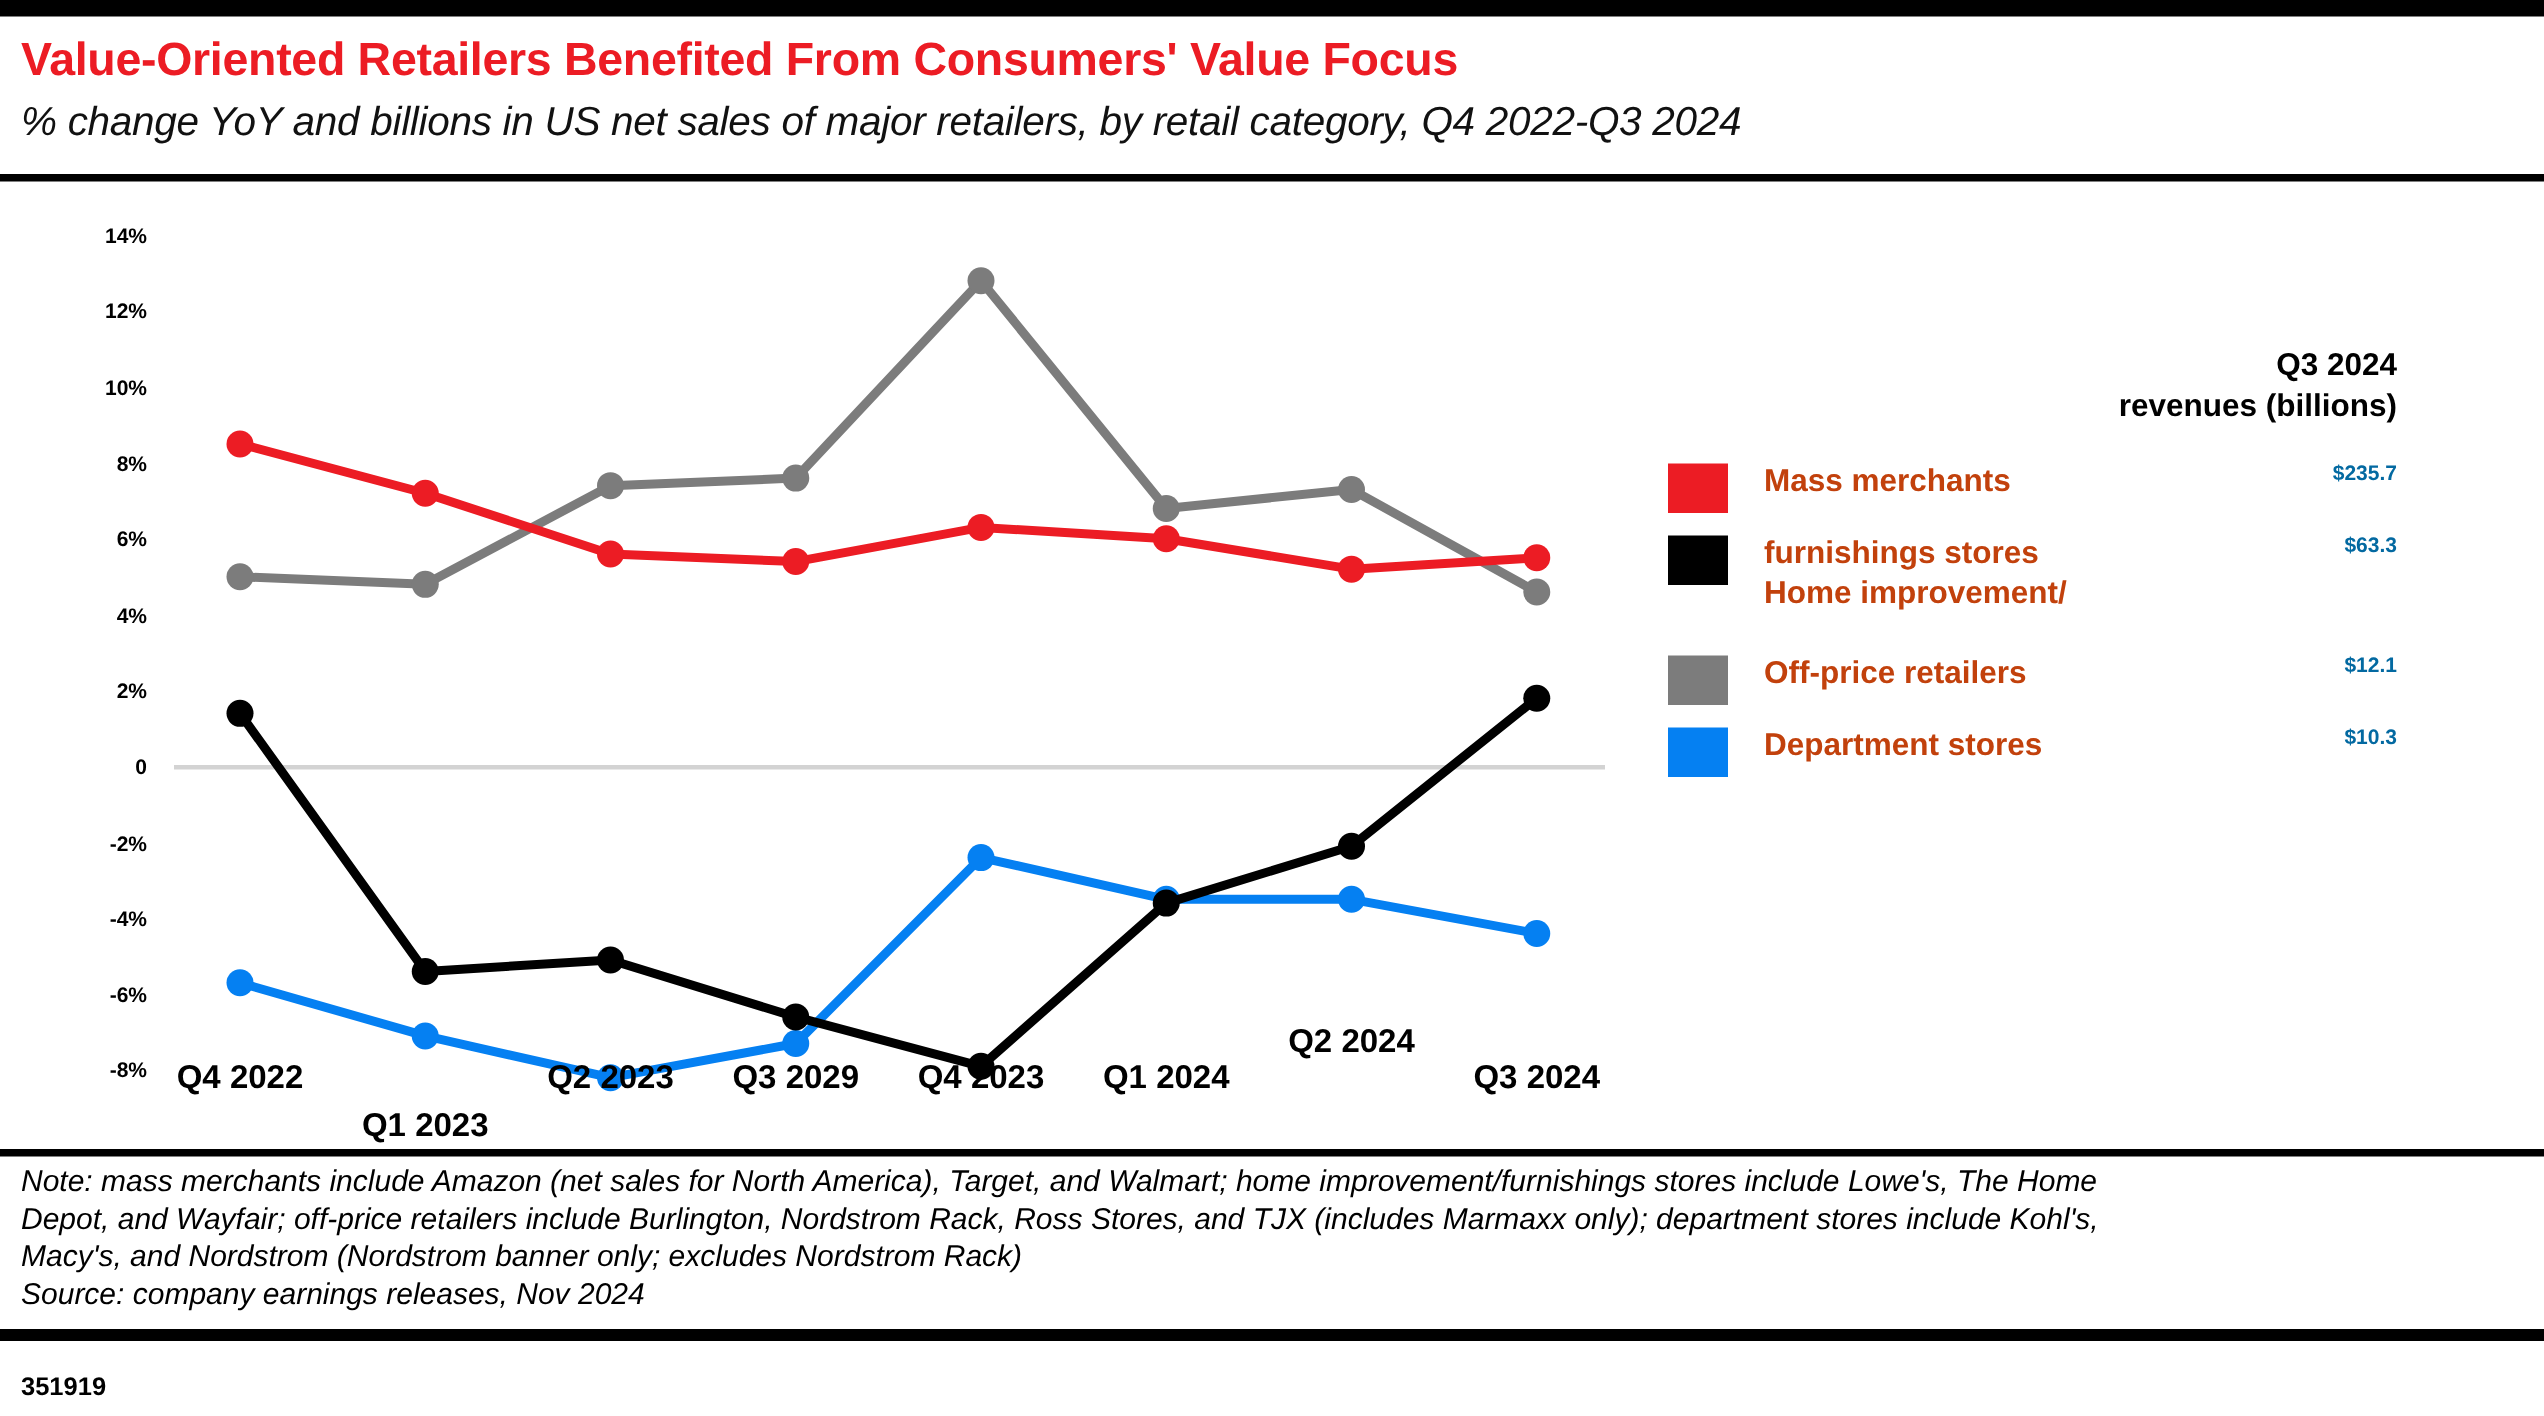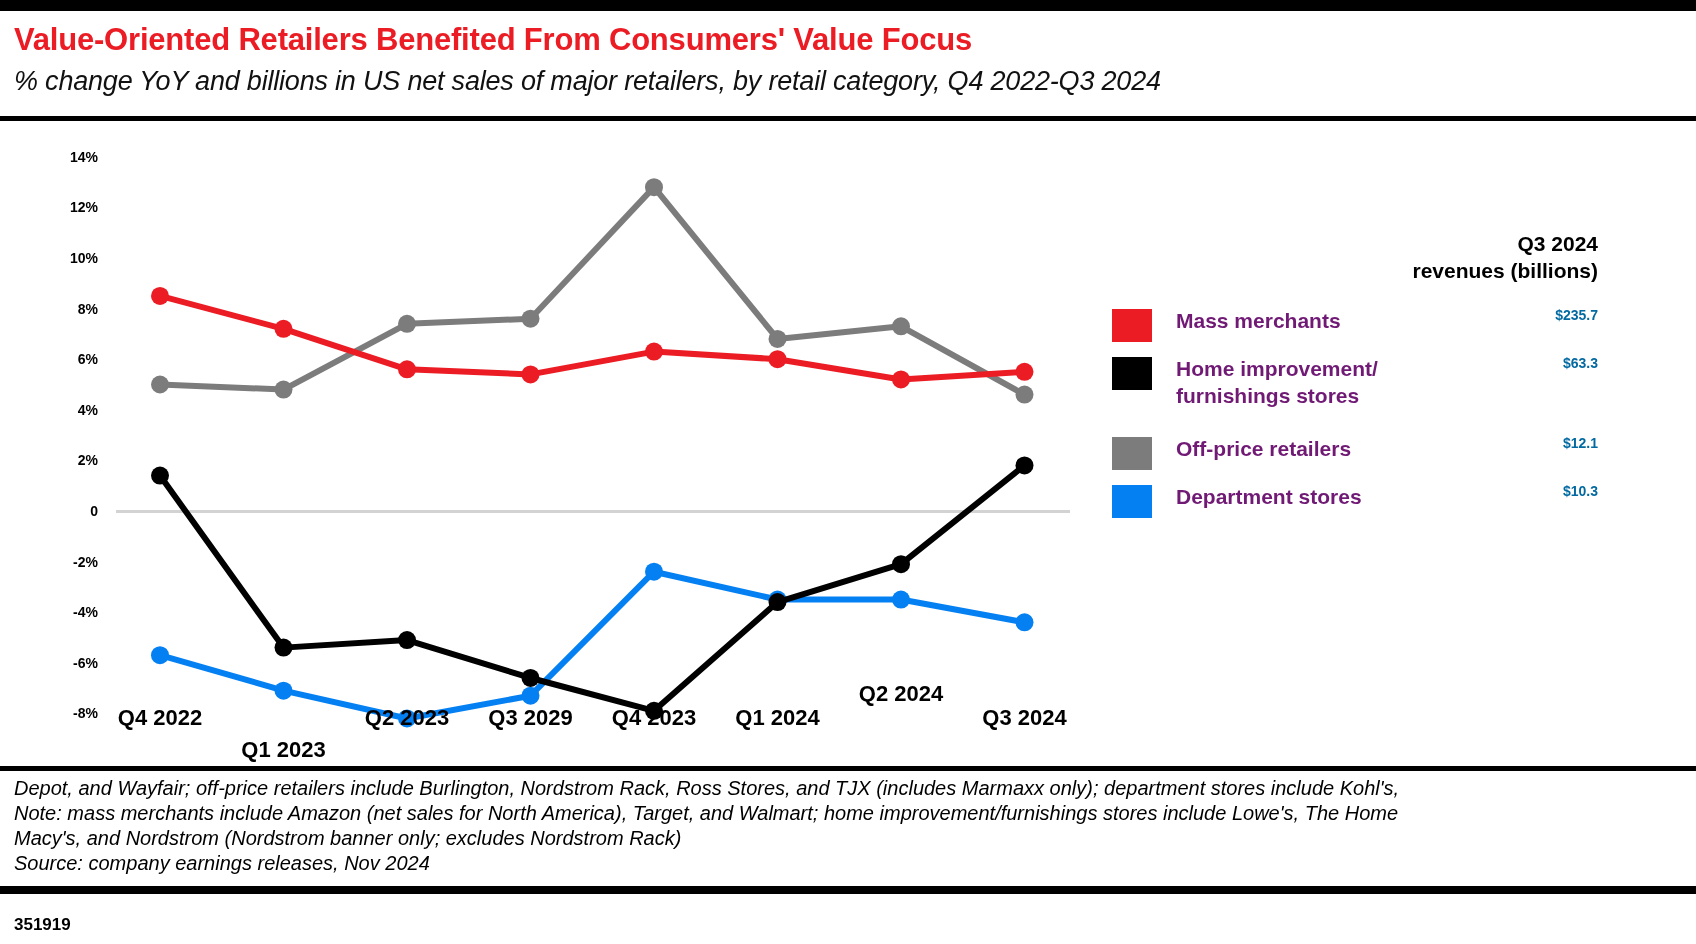--- a/index.html
+++ b/index.html
@@ -116,21 +116,21 @@
   .swatch {
     position: absolute;
     left: 0; top: 2px;
     width: 40px; height: 33px;
   }
   .legend-label {
     position: absolute;
     left: 64px; top: 0;
     font-size: 21px;
     font-weight: bold;
-    color: #701a75;
+    color: #c2410c;
     line-height: 27px;
     width: 330px;
   }
   .legend-value {
     position: absolute;
     right: 84px; top: 0;
     font-size: 14px;
     font-weight: bold;
     color: #0369a1;
     text-align: right;
@@ -266,22 +266,22 @@
         <div class="legend-row" style="top: 77px;">
           <span class="swatch" style="background: rgb(236, 28, 36);"></span>
           <span class="legend-label">
             <span style="display:block">Mass merchants</span>
           </span>
           <span class="legend-value">$235.7</span>
         </div>
         <div class="legend-row" style="top: 125px;">
           <span class="swatch" style="background: rgb(0, 0, 0);"></span>
           <span class="legend-label">
+            <span style="display:block">furnishings stores</span>
             <span style="display:block">Home improvement/</span>
-            <span style="display:block">furnishings stores</span>
           </span>
           <span class="legend-value">$63.3</span>
         </div>
         <div class="legend-row" style="top: 205px;">
           <span class="swatch" style="background: rgb(124, 124, 124);"></span>
           <span class="legend-label">
             <span style="display:block">Off-price retailers</span>
           </span>
           <span class="legend-value">$12.1</span>
         </div>
@@ -291,22 +291,22 @@
             <span style="display:block">Department stores</span>
           </span>
           <span class="legend-value">$10.3</span>
         </div>
       </div>
   </div>
 
   <div class="rule-above-note"></div>
 
   <div class="note">
+    <span class="note-line">Note: mass merchants include Amazon (net sales for North America), Target, and Walmart; home improvement/furnishings stores include Lowe's, The Home</span>
     <span class="note-line">Depot, and Wayfair; off-price retailers include Burlington, Nordstrom Rack, Ross Stores, and TJX (includes Marmaxx only); department stores include Kohl's,</span>
-    <span class="note-line">Note: mass merchants include Amazon (net sales for North America), Target, and Walmart; home improvement/furnishings stores include Lowe's, The Home</span>
     <span class="note-line">Macy's, and Nordstrom (Nordstrom banner only; excludes Nordstrom Rack)</span>
     <span class="note-line">Source: company earnings releases, Nov 2024</span>
   </div>
 
   <div class="rule-above-footer"></div>
 
   <div class="chart-id">351919</div>
 
 </div>
 

